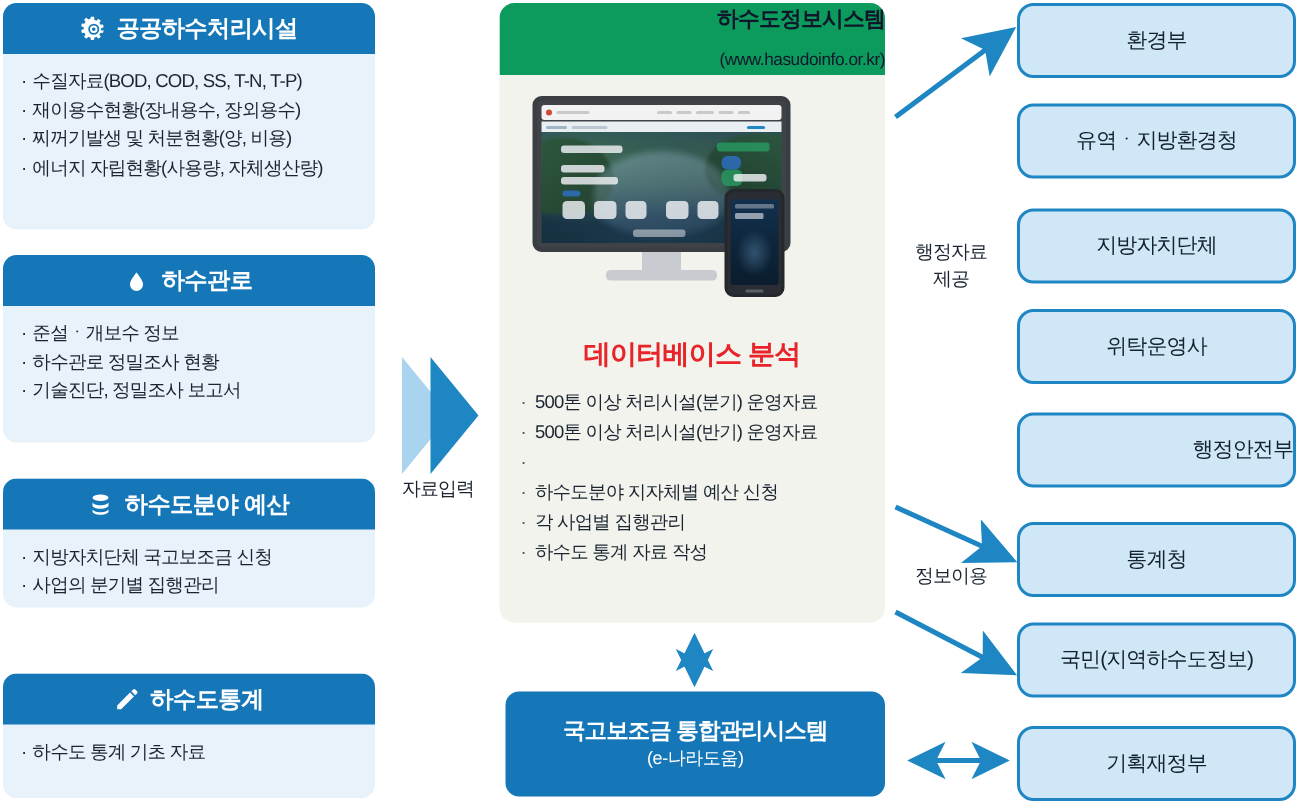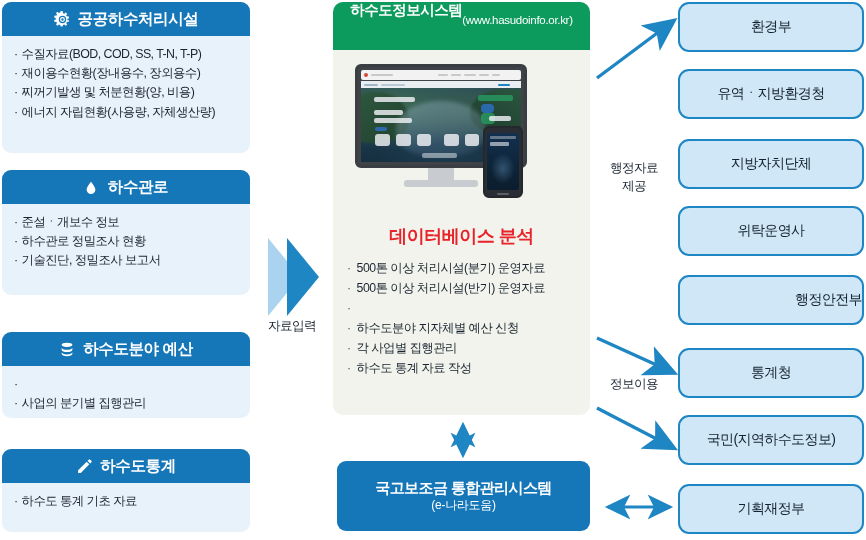--- a/index.html
+++ b/index.html
@@ -46,22 +46,22 @@
 
   
   .center{
     position:absolute;left:333px;top:2px;width:257px;height:413px;
     background:#f1f3ec;
     border-radius:10px;
     overflow:hidden;
   }
   .center .chead{
     height:48px;background:#0c9a5d;
-    color:#ffffff;text-align:center;
-    display:flex;flex-direction:row;align-items:flex-start;justify-content:center;
+    color:#0f172a;text-align:center;
+    display:flex;flex-direction:column;align-items:flex-end;justify-content:center;
     line-height:1.18;
   }
   .center .chead .t1{font-size:14.5px;font-weight:bold;letter-spacing:-0.5px;}
   .center .chead .t2{font-size:11.5px;letter-spacing:-0.3px;margin-top:12px;}
 
   .devices{
     position:relative;height:168px;margin-top:4px;
   }
   .monitor{
     position:absolute;left:22px;top:10px;width:172px;
@@ -237,34 +237,35 @@
           <span class="bullet">·</span>
           <span>하수관로 정밀조사 현황</span>
         </div>
       <div class="li">
           <span class="bullet">·</span>
           <span>기술진단, 정밀조사 보고서</span>
         </div>
     </div>
   </div>
 
-  <div class="lcard" id="lcard2" style="top:332px;height:86px;">
+  <div class="lcard" id="lcard2" style="top:319px;height:86px;">
     <div class="lhead">
       <span class="hicon">
         <svg width="16" height="17" viewBox="0 0 24 24" fill="#ffffff">
           <ellipse cx="12" cy="5" rx="8" ry="3.2"></ellipse>
           <path d="M4 9.3c0 1.8 3.6 3.2 8 3.2s8-1.4 8-3.2v3.4c0 1.8-3.6 3.2-8 3.2s-8-1.4-8-3.2z"></path>
           <path d="M4 16.2c0 1.8 3.6 3.2 8 3.2s8-1.4 8-3.2v2.6c0 1.8-3.6 3.2-8 3.2s-8-1.4-8-3.2z"></path>
         </svg>
       </span>
       <span>하수도분야 예산</span>
     </div>
     <div class="lbody">
       <div class="li">
           <span class="bullet">·</span>
+          <span>지방자치단체 국고보조금 신청</span>
         </div>
       <div class="li">
           <span class="bullet">·</span>
           <span>사업의 분기별 집행관리</span>
         </div>
     </div>
   </div>
 
   <div class="lcard" id="lcard3" style="top:449px;height:83px;">
     <div class="lhead">

